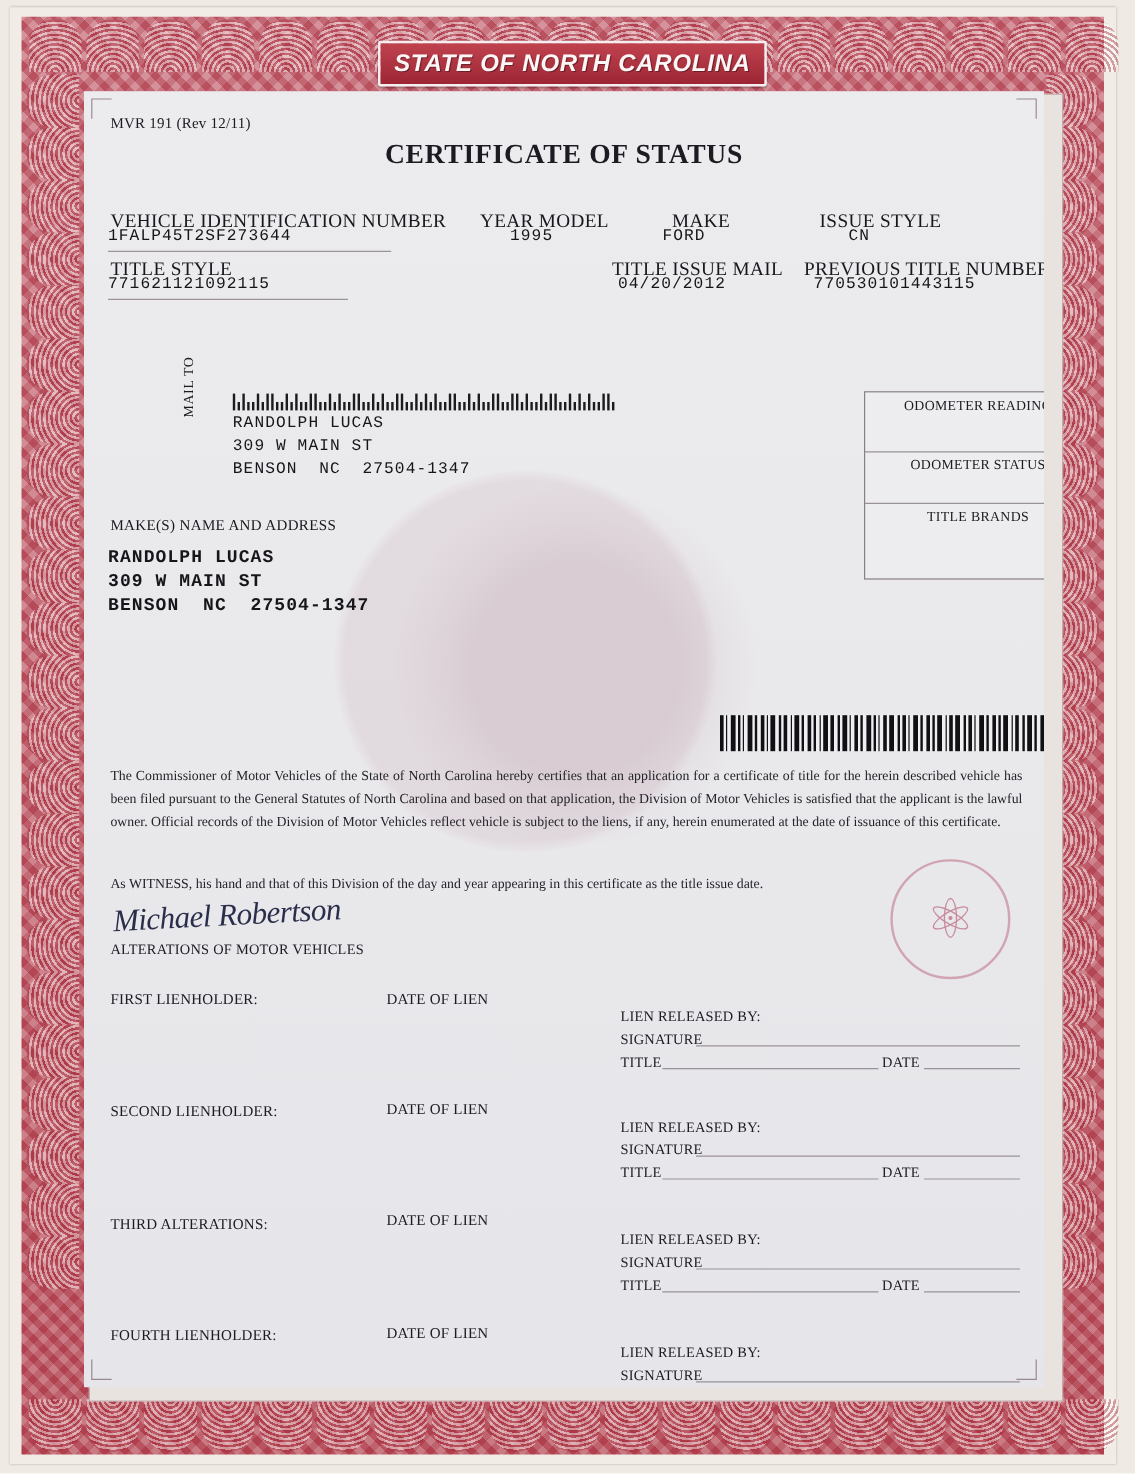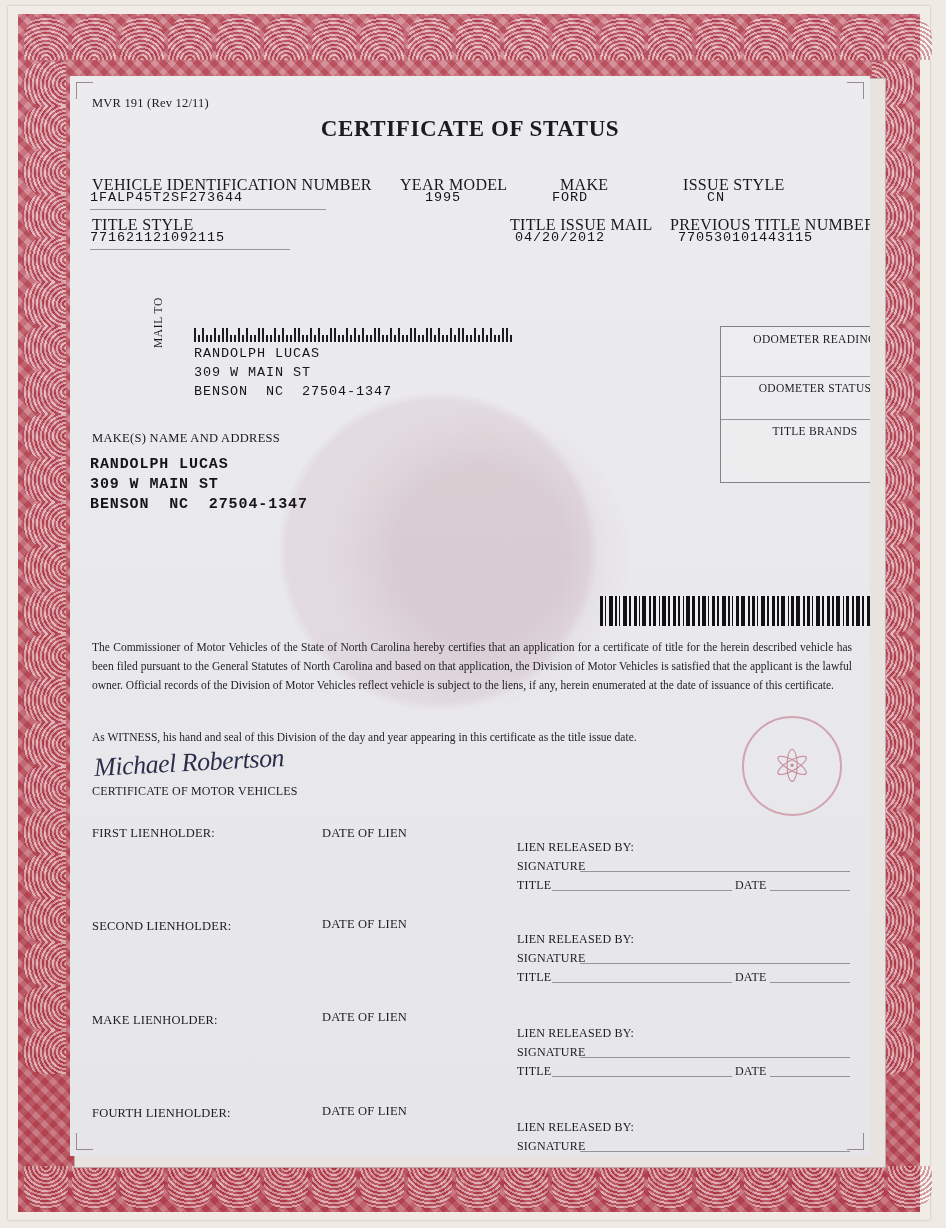--- a/index.html
+++ b/index.html
@@ -391,20 +391,23 @@
           <div class="arch right"></div>
           <div class="arch right"></div>
           <div class="arch right"></div>
         <div class="arch right"></div>
           <div class="arch right"></div>
           <div class="arch right"></div>
       </div>
       <div class="border-inner-mask"></div>
     </div>
 
+    <div id="state-banner">
+      <span>STATE OF NORTH CAROLINA</span>
+    </div>
 
     <div id="doc">
       <div id="watermark"></div>
       <div class="corner-tick ct-tl"></div>
       <div class="corner-tick ct-tr"></div>
       <div class="corner-tick ct-bl"></div>
       <div class="corner-tick ct-br"></div>
 
       <div class="abs" id="form-code">MVR 191 (Rev 12/11)</div>
       <div class="abs" id="doc-title">CERTIFICATE OF STATUS</div>
@@ -642,23 +645,23 @@
           <i style="width:2px"></i>
           <i style="width:2px;background:transparent"></i>
         <i style="width:4px"></i>
           <i style="width:2px;background:transparent"></i>
           <i style="width:2px"></i>
           <i style="width:3px;background:transparent"></i>
         <i style="width:3px"></i>
       </div>
 
       <div id="legal">The Commissioner of Motor Vehicles of the State of North Carolina hereby certifies that an application for a certificate of title for the herein described vehicle has been filed pursuant to the General Statutes of North Carolina and based on that application, the Division of Motor Vehicles is satisfied that the applicant is the lawful owner. Official records of the Division of Motor Vehicles reflect vehicle is subject to the liens, if any, herein enumerated at the date of issuance of this certificate.</div>
-      <div id="witness">As WITNESS, his hand and seal of this Division of the day and year appearing in this certificate as the title issue date.</div>
+      <div id="witness">As WITNESS, his hand and that of this Division of the day and year appearing in this certificate as the title issue date.</div>
       <div id="signature">Michael Robertson</div>
-      <div id="commissioner-label">CERTIFICATE OF MOTOR VEHICLES</div>
+      <div id="commissioner-label">ALTERATIONS OF MOTOR VEHICLES</div>
       <div id="seal">⚛</div>
 
       <div class="abs lien-title" style="left:22px; top:750px;">FIRST LIENHOLDER:</div>
       <div class="abs lien-date" style="left:252px; top:750px;">DATE OF LIEN</div>
       <div class="abs fvalue" style="left:22px; top:768px;"></div>
       <div class="abs fvalue" style="left:252px; top:768px;"></div>
       <div class="abs release-label" style="left:447px; top:764px;">LIEN RELEASED BY:</div>
       <div class="abs release-label" style="left:447px; top:783px;">SIGNATURE</div>
       <div class="underline-rule" style="left:510px; top:795px; width:270px;"></div>
       <div class="abs release-label" style="left:447px; top:802px;">TITLE</div>
@@ -671,21 +674,21 @@
       <div class="abs fvalue" style="left:22px; top:861px;"></div>
       <div class="abs fvalue" style="left:252px; top:861px;"></div>
       <div class="abs release-label" style="left:447px; top:856px;">LIEN RELEASED BY:</div>
       <div class="abs release-label" style="left:447px; top:875px;">SIGNATURE</div>
       <div class="underline-rule" style="left:510px; top:887px; width:270px;"></div>
       <div class="abs release-label" style="left:447px; top:894px;">TITLE</div>
       <div class="underline-rule" style="left:482px; top:906px; width:180px;"></div>
       <div class="abs release-label" style="left:665px; top:894px;">DATE</div>
       <div class="underline-rule" style="left:700px; top:906px; width:80px;"></div>
 
-      <div class="abs lien-title" style="left:22px; top:937px;">MAKE LIENHOLDER:</div>
+      <div class="abs lien-title" style="left:22px; top:937px;">THIRD ALTERATIONS:</div>
       <div class="abs lien-date" style="left:252px; top:934px;">DATE OF LIEN</div>
       <div class="abs fvalue" style="left:22px; top:955px;"></div>
       <div class="abs fvalue" style="left:252px; top:955px;"></div>
       <div class="abs release-label" style="left:447px; top:950px;">LIEN RELEASED BY:</div>
       <div class="abs release-label" style="left:447px; top:969px;">SIGNATURE</div>
       <div class="underline-rule" style="left:510px; top:981px; width:270px;"></div>
       <div class="abs release-label" style="left:447px; top:988px;">TITLE</div>
       <div class="underline-rule" style="left:482px; top:1000px; width:180px;"></div>
       <div class="abs release-label" style="left:665px; top:988px;">DATE</div>
       <div class="underline-rule" style="left:700px; top:1000px; width:80px;"></div>

